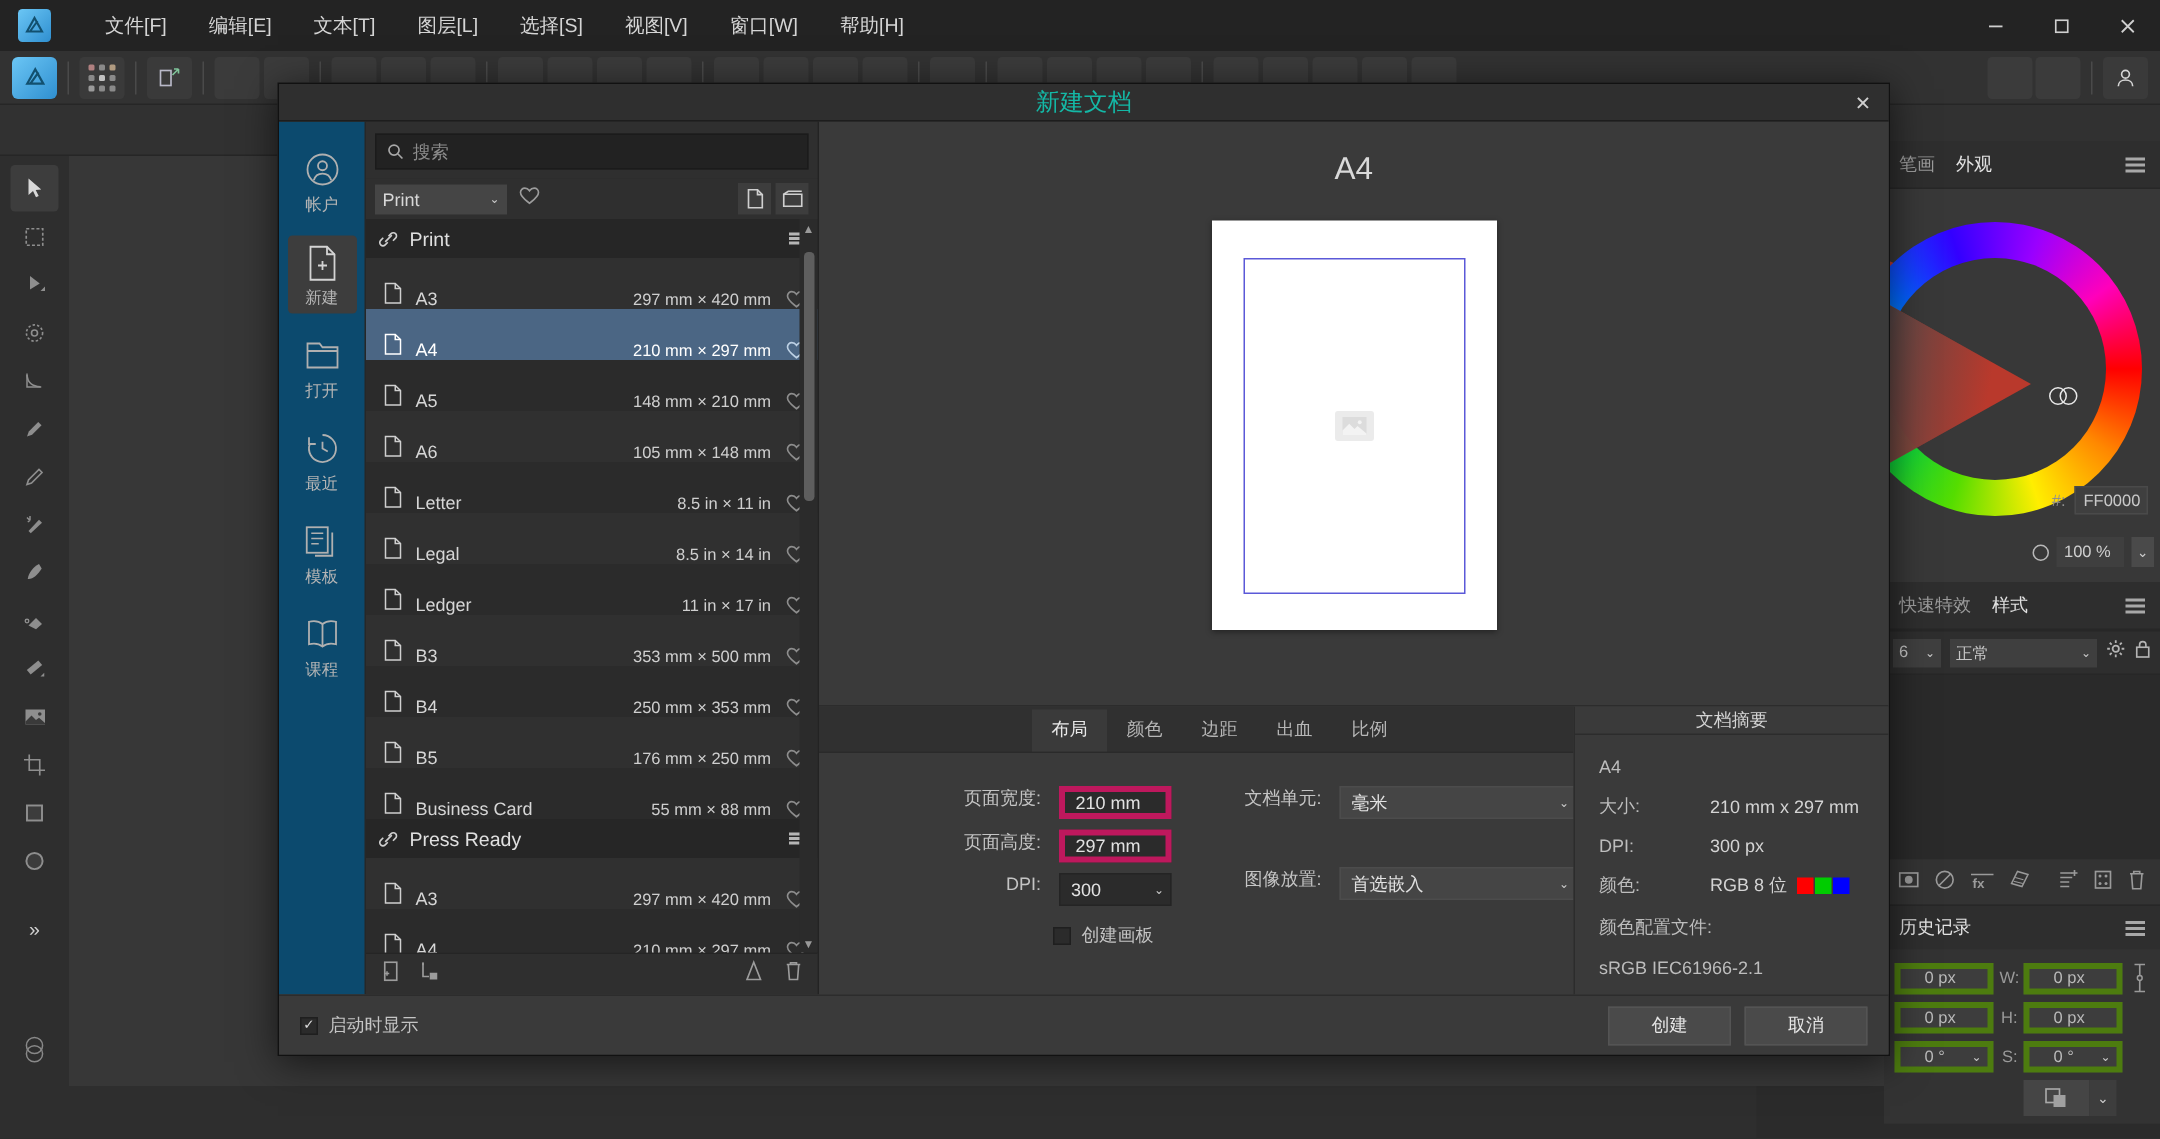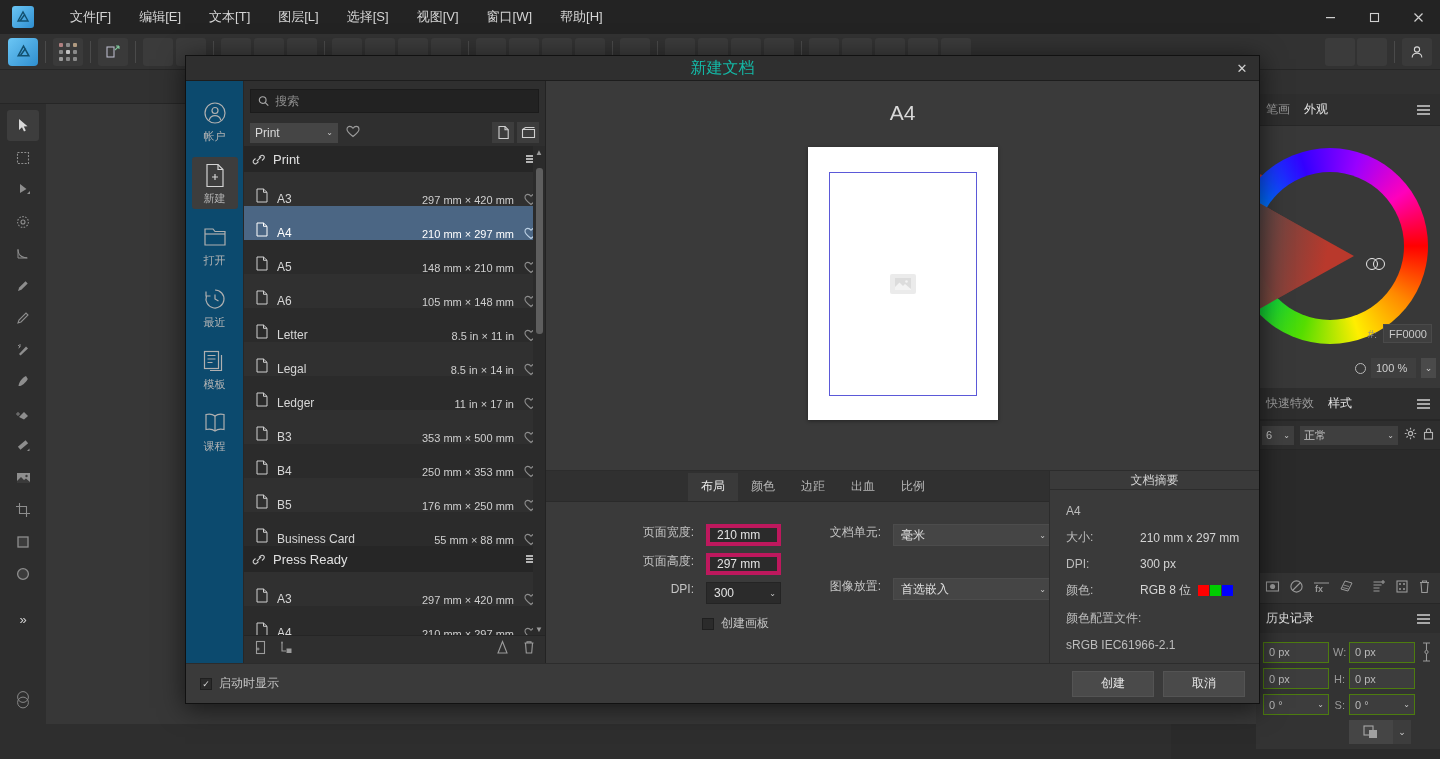--- a/index.html
+++ b/index.html
@@ -160,22 +160,22 @@
   .layers-tools { height:30px; background:#333; display:flex; align-items:center; gap:9px; padding:0 9px;
                   color:#9a9a9a; font-size:12px;font-weight:bold; }
   .hist-head { height:30px; background:#2e2e2e; display:flex; align-items:center; padding:0 10px;
                border-top:1px solid #272727; }
   .transform {
     background:#333; padding:8px 7px 5px 7px;
   }
   .tr-row { display:flex; align-items:center; gap:4px; margin-bottom:5px; }
   .tr-lab { font-size:11px; color:#9a9a9a; width:12px; text-align:right; }
   .tr-in {
-    height:21px; background:#3d3d3d; border:1px solid #4d7c0f; color:#b9b9b9;
-    font-size:11px; display:flex; align-items:center; padding-left:5px; flex:1; min-width:0;
+    height:21px; background:#3d3d3d; border:4px solid #4d7c0f; color:#b9b9b9;
+    font-size:11px; display:flex; align-items:center; padding-left:16px; flex:1; min-width:0;
   }
   .tr-in.sel { justify-content:space-between; padding-right:4px; }
   .tr-link { width:14px; display:flex; align-items:center; justify-content:center; color:#9a9a9a; }
   .tr-bottom { display:flex; justify-content:flex-end; padding-right:22px; margin-top:4px; }
   .tr-btn { width:44px; height:24px; background:#454545; display:flex; align-items:center; justify-content:center; }
   .tr-btn2 { width:18px; height:24px; background:#3d3d3d; display:flex; align-items:center; justify-content:center;
              color:#cfcfcf; font-size:9px; }
 
   
   .modal {

